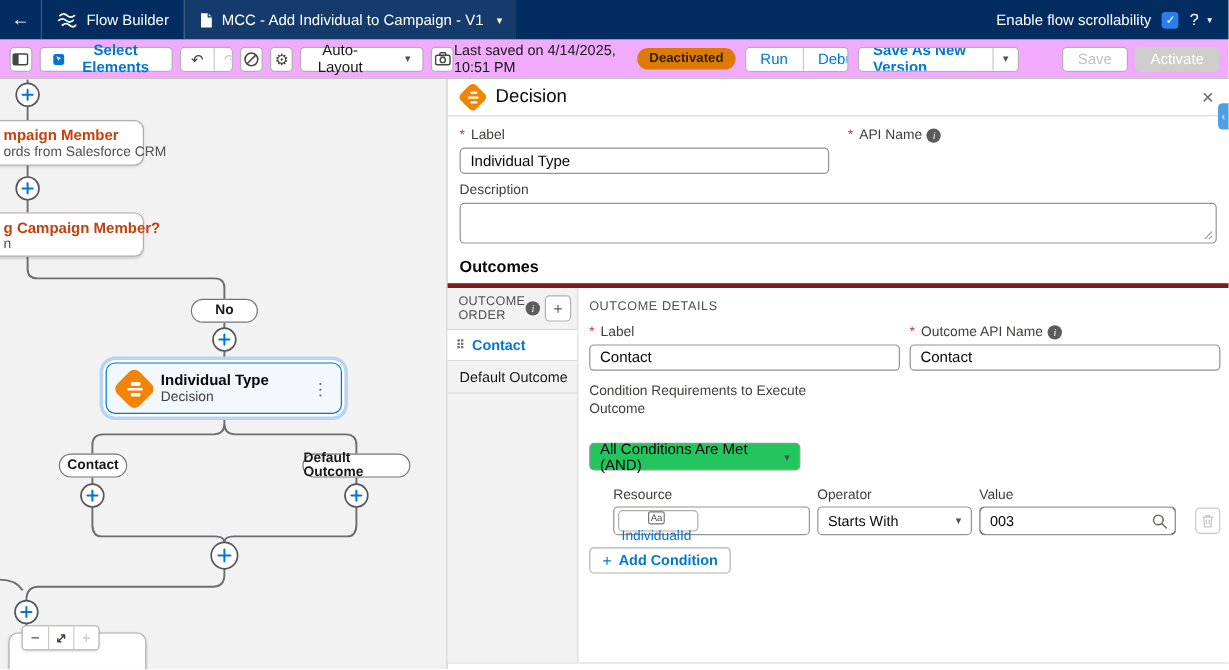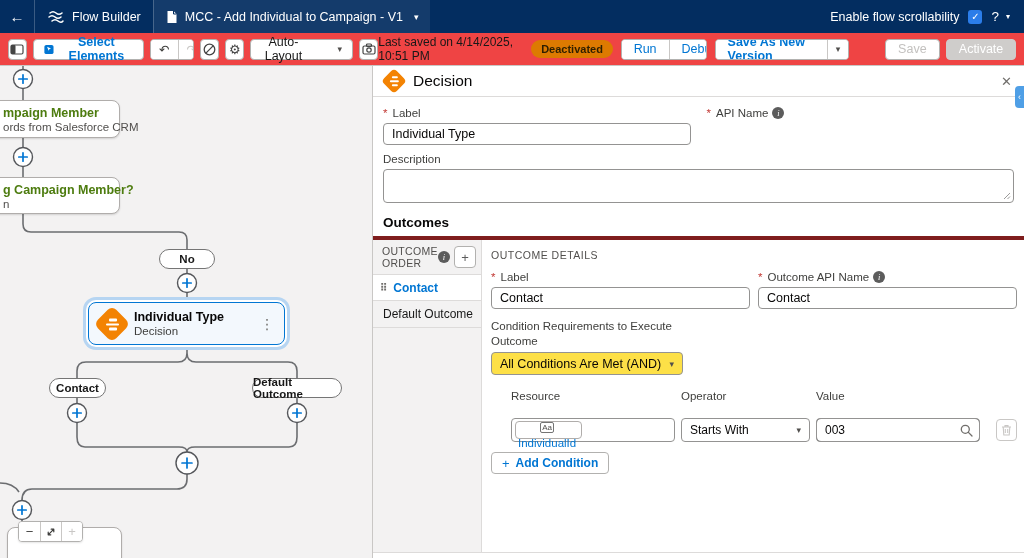--- a/index.html
+++ b/index.html
@@ -14,40 +14,40 @@
   .nav-tab { background:rgba(255,255,255,.07); }
   .nav-title { font-size:12.5px; }
   .nav-chev { font-size:9px; margin-left:4px; color:#fff; }
   .nav-right { margin-left:auto; display:flex; align-items:center; gap:9px; padding-right:14px; }
   .nav-scroll-label { font-size:12.5px; }
   .nav-check { width:14px; height:14px; background:#2b7de9; border-radius:3px; display:flex; align-items:center; justify-content:center; font-size:10px; color:#fff; cursor:pointer; }
   .nav-help { font-size:13.5px; display:flex; align-items:center; gap:3px; cursor:pointer; }
   .nav-help .nav-chev { font-size:8px; }
 
   
-  .toolbar { position:absolute; left:0; top:33px; width:1024px; height:33px; background:#ef4444; border-bottom:1px solid #c9c7c5; display:flex; align-items:center; }
+  .toolbar { position:absolute; left:0; top:33px; width:1024px; height:33px; background:#f0abfc; border-bottom:1px solid #c9c7c5; display:flex; align-items:center; }
   .tbtn { height:21px; border:1px solid #b2b1af; border-radius:4px; background:#fff; display:inline-flex; align-items:center; justify-content:center; cursor:pointer; font-size:12.5px; color:#181818; }
   .tbtn.icon-only { width:24px; }
   .tb-group { display:inline-flex; height:21px; border:1px solid #b2b1af; border-radius:4px; overflow:hidden; background:#fff; }
   .tb-group .seg { display:inline-flex; align-items:center; justify-content:center; padding:0 12px; border-left:1px solid #c9c7c5; font-size:12.5px; color:#0176d3; cursor:pointer; background:#fff; }
   .tb-group .seg:first-child { border-left:none; }
   .blue { color:#0176d3; }
   .gray-dis { color:#c9c7c5; }
   .last-saved { font-size:12px; color:#181818; }
   .badge { background:#dd7a01; color:#2e1f00; font-size:11px; font-weight:bold; border-radius:10px; padding:3px 10px; }
   .btn-disabled { color:#c3c1bf;margin-left:28px; }
   .btn-activate { background:#cfcdcb; color:#fff; border-color:#cfcdcb; padding:0 12px; }
   .sp8{width:8px;} .sp10{width:10px;}
 
   
   .canvas { position:absolute; left:0; top:66px; width:372px; height:492px; background:#f3f2f2; overflow:hidden; }
   .canvas svg.wires { position:absolute; left:0; top:0; }
   .fnode { position:absolute; background:#fff; border:1px solid #b0adab; border-radius:8px; box-shadow:0 1px 2px rgba(0,0,0,.14); cursor:pointer; }
   .fnode .ntxt { margin-left:46px; margin-top:5px; }
-  .fnode .ntitle { font-size:12.5px; font-weight:bold; color:#4d7c0f; white-space:nowrap; }
+  .fnode .ntitle { font-size:12.5px; font-weight:bold; color:#c2410c; white-space:nowrap; }
   .fnode .nsub { font-size:11.5px; color:#514f4d; white-space:nowrap; margin-top:1px; }
   .pill { position:absolute; background:#fff; border:1.3px solid #757575; border-radius:11px; display:flex; align-items:center; justify-content:center; font-size:11.5px; font-weight:bold; color:#181818; cursor:pointer; }
   .selnode { position:absolute; left:88px; top:236px; width:197px; height:43px; background:#f3f8fd; border:1.5px solid #0176d3; border-radius:8px; box-shadow:0 0 0 2px #fff, 0 0 0 5px #b6d5f2; display:flex; align-items:center; padding:0 10px; gap:9px; cursor:pointer; }
   .selnode .stitle { font-size:12.5px; font-weight:bold; color:#080707; }
   .selnode .ssub { font-size:11.5px; color:#3e3e3c; margin-top:1px; }
   .kebab { margin-left:auto; color:#706e6b; font-size:14px; cursor:pointer; }
   .diamond { width:26px; height:26px; background:#f38303; border-radius:6px; transform:rotate(45deg); display:flex; align-items:center; justify-content:center; flex:0 0 auto; }
   .diamond .bars { transform:rotate(-45deg); display:flex; flex-direction:column; gap:2px; align-items:center; }
   .diamond .bars i { display:block; height:2.5px; background:#fff; border-radius:1px; }
   .diamond .bars i:nth-child(1){width:8px;} .diamond .bars i:nth-child(2){width:13px;} .diamond .bars i:nth-child(3){width:8px;}
@@ -81,24 +81,24 @@
   .ordhead .ot { font-size:10.5px; letter-spacing:.3px; color:#514f4d; line-height:12px; width:52px; }
   .info { width:12px; height:12px; border-radius:50%; background:#5c5c5c; color:#fff; font-size:8.5px; font-style:italic; font-family:"Liberation Serif", serif; display:inline-flex; align-items:center; justify-content:center; flex:0 0 auto; }
   .addout { width:22px; height:22px; border:1px solid #b2b1af; border-radius:4px; background:#fff; display:flex; align-items:center; justify-content:center; font-size:13px; color:#5c5c5c; margin-left:auto; cursor:pointer; }
   .ordrow { height:27px; display:flex; align-items:center; font-size:12px; border-bottom:1px solid #dddbda; cursor:pointer; }
   .ordrow.sel { background:#fff; border-top:1px solid #dddbda; color:#0176d3; font-weight:bold; padding-left:7px; gap:6px; }
   .ordrow.plain { color:#181818; padding-left:10px; }
   .drag { font-size:10px; color:#706e6b; }
   .detcol { flex:1; padding:9px 10px 0 9px; }
   .dethead { font-size:10.5px; letter-spacing:.5px; color:#514f4d; margin-bottom:10px; }
   .condlab { font-size:11.5px; color:#3e3e3c; line-height:15px; margin-top:10px; }
-  .selectbox { width:192px; height:23px; border:1px solid #949392; border-radius:4px; display:flex; align-items:center; padding:0 8px; font-size:12.5px; color:#080707; margin-top:3px; cursor:pointer; background:#fde047; }
+  .selectbox { width:176px; height:23px; border:1px solid #949392; border-radius:4px; display:flex; align-items:center; padding:0 8px; font-size:12.5px; color:#080707; margin-top:20px; cursor:pointer; background:#22c55e; }
   .selectbox .car { margin-left:auto; font-size:9px; color:#514f4d; }
   .condrow { display:flex; align-items:flex-end; gap:6px; margin-top:15px; margin-left:20px; }
-  .cfield .flabel { margin-bottom:16px; }
+  .cfield .flabel { margin-bottom:3px; }
   .resbox { width:164px; height:24px; border:1px solid #949392; border-radius:4px; display:flex; align-items:center; padding:0 3px; background:#fff; }
   .rpill { display:inline-flex; align-items:center; gap:4px; border:1px solid #b0adab; border-radius:4px; height:18px; padding:0 5px 0 2px; background:#fff; cursor:pointer;flex-direction:column; }
   .aa { width:14px; height:14px; border:1px solid #747474; border-radius:2px; font-size:8px; color:#514f4d; display:inline-flex; align-items:center; justify-content:center; }
   .rtext { font-size:11.5px; color:#0176d3; }
   .rx { font-size:9px; color:#706e6b; cursor:pointer; }
   .opbox { width:129px; height:24px; border:1px solid #949392; border-radius:4px; display:flex; align-items:center; padding:0 8px; font-size:12px; color:#080707; background:#fff; cursor:pointer; }
   .opbox .car { margin-left:auto; font-size:9px; color:#514f4d; }
   .valbox { position:relative; width:164px; height:24px; border:1px solid #949392; border-radius:4px; background:#404040; }
   .valbox input { width:100%; height:100%; border:none; outline:none; padding:0 24px 0 8px; font-size:12px; color:#080707; border-radius:4px; font-family:"Liberation Sans", sans-serif; }
   .valbox .mag { position:absolute; right:6px; top:5px; }

